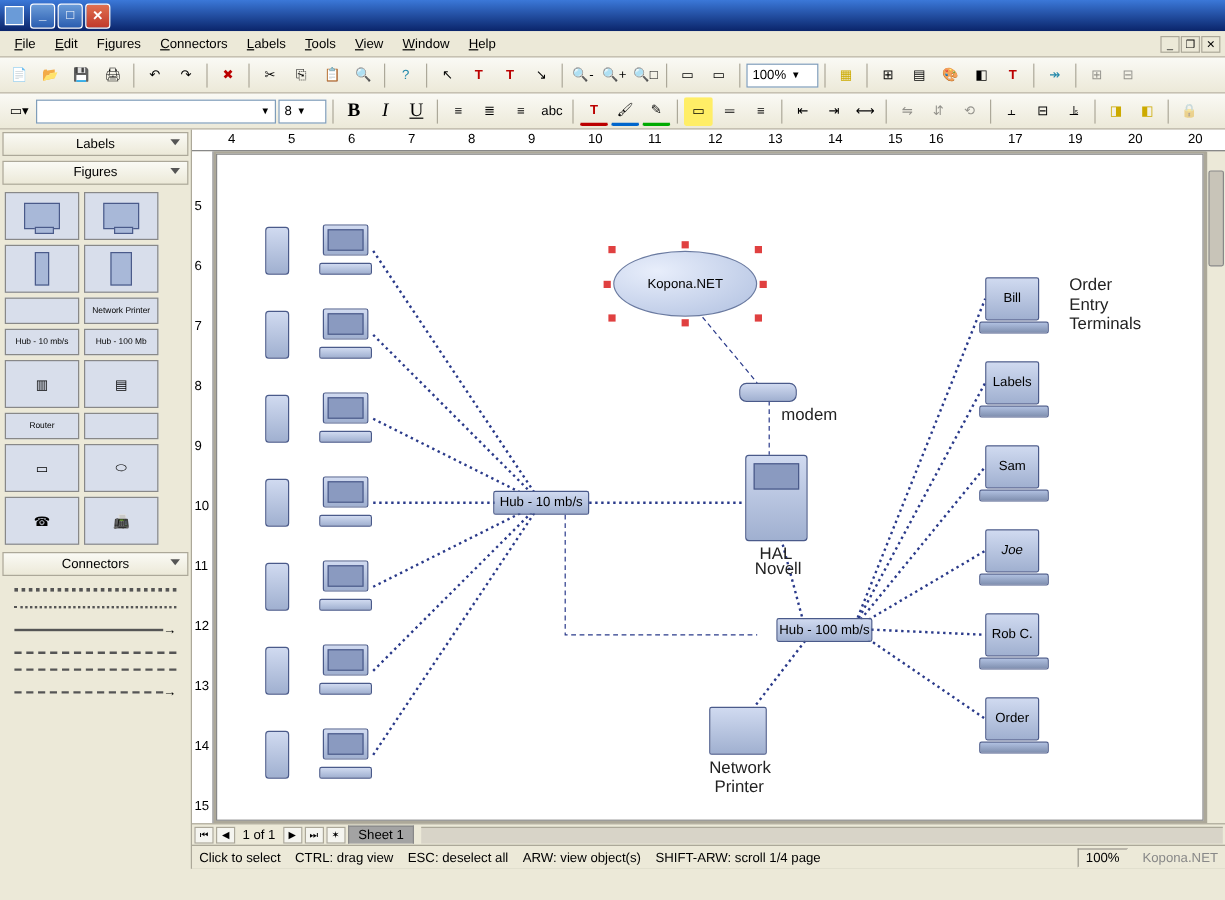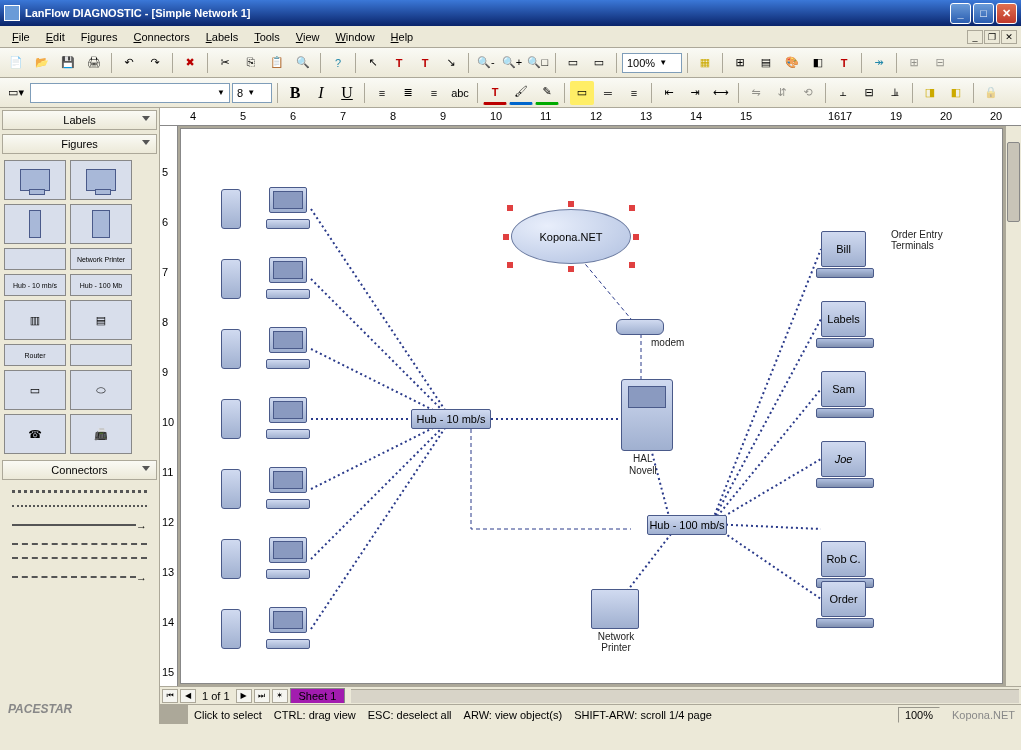--- a/index.html
+++ b/index.html
@@ -73,40 +73,39 @@
 .node-hub { width:80px; height:20px; background:linear-gradient(#d0daf0,#a0b0d0); border:1px solid #4a5a8a; border-radius:2px; display:flex; align-items:center; justify-content:center; font-size:9px; }
 .node-server { width:52px; height:72px; background:linear-gradient(#d0daf0,#a0b0d0); border:1px solid #4a5a8a; border-radius:3px; }
 .node-server::before { content:''; position:absolute; top:6px; left:6px; right:6px; height:20px; background:#8a9ac0; border:1px solid #4a5a8a; }
 .node-modem { width:48px; height:16px; background:linear-gradient(#d0daf0,#a0b0d0); border:1px solid #4a5a8a; border-radius:6px; }
 .node-cloud { width:120px; height:55px; }
 .cloud-body { width:100%; height:100%; background:radial-gradient(ellipse at 30% 30%,#e8eefb,#b0c0e0); border-radius:50%; border:1px solid #6a7aa0; display:flex; align-items:center; justify-content:center; font-size:10px; }
 .node-printer { width:48px; height:40px; background:linear-gradient(#d0daf0,#a0b0d0); border:1px solid #4a5a8a; border-radius:2px; }
 .node-term { width:45px; height:36px; background:linear-gradient(#d0daf0,#a0b0d0); border:1px solid #4a5a8a; border-radius:2px; display:flex; align-items:center; justify-content:center; font-size:10px; }
 .node-term-base { width:58px; height:10px; background:linear-gradient(#b0c0e0,#8090b0); border:1px solid #4a5a8a; border-radius:2px; position:absolute; bottom:-12px; left:-6px; }
 .sel-handle { width:6px; height:6px; background:#e04040; position:absolute; }
-.diag-label { position:absolute; font-size:10px; color:#222; }
+.diag-label { position:absolute; font-size:14px; color:#222; }
 
 svg.wires { position:absolute; inset:0; width:100%; height:100%; pointer-events:none; }
 .wire { stroke:#2a3a8a; stroke-width:2; stroke-dasharray:2 3; fill:none; }
 .wire-thin { stroke:#2a3a8a; stroke-width:1; stroke-dasharray:4 3; fill:none; }
 
 
 .sheetbar { height:18px; background:#ece9d8; border-top:1px solid #aca899; display:flex; align-items:center; font-size:10px; padding:0 2px; gap:2px; }
 .sheetbar .nav { width:16px; height:14px; border:1px solid #aca899; background:#f5f5f0; display:flex; align-items:center; justify-content:center; font-size:8px; }
-.sheetbar .sheet-tab { padding:1px 8px; background:#a21caf; border:1px solid #888; border-bottom:none; }
-.statusbar { height:20px; background:#ece9d8; border-top:1px solid #aca899; display:flex; align-items:center; padding:0 6px; gap:12px; font-size:10px;margin-left:28px; }
+.sheetbar .sheet-tab { padding:1px 8px; background:#a3a3a3; border:1px solid #888; border-bottom:none; }
+.statusbar { height:20px; background:#ece9d8; border-top:1px solid #aca899; display:flex; align-items:center; padding:0 6px; gap:12px; font-size:10px; }
 .statusbar .cell { border:1px inset #ece9d8; padding:1px 6px; }
 .statusbar .spacer { flex:1; }
 </style>
 </head>
 <body>
 
 <div class="titlebar">
   <div class="appicon"></div>
-  <div class="title">LanFlow DIAGNOSTIC - [Simple Network 1]</div>
   <div class="winbtns">
     <div class="winbtn">_</div>
     <div class="winbtn">□</div>
     <div class="winbtn close">✕</div>
   </div>
 </div>
 
 <div class="menubar">
   <span class="menu"><u>F</u>ile</span>
   <span class="menu"><u>E</u>dit</span>
@@ -268,39 +267,38 @@
         </div>
       <div class="conn-row"><div class="conn-line"></div>→</div>
       <div class="conn-row">
           <div class="conn-line dashed"></div>
         </div>
       <div class="conn-row">
           <div class="conn-line dashed" style="border-top-style:dashed;"></div>
         </div>
       <div class="conn-row"><div class="conn-line dashed"></div>→</div>
     </div>
-    <div class="pacestar">PACESTAR</div>
   </div>
 
   <div class="canvas-wrap">
 
     <div class="ruler-h">
       <span class="tick" style="left:30px">4</span>
       <span class="tick" style="left:80px">5</span>
       <span class="tick" style="left:130px">6</span>
       <span class="tick" style="left:180px">7</span>
       <span class="tick" style="left:230px">8</span>
       <span class="tick" style="left:280px">9</span>
       <span class="tick" style="left:330px">10</span>
       <span class="tick" style="left:380px">11</span>
       <span class="tick" style="left:430px">12</span>
       <span class="tick" style="left:480px">13</span>
       <span class="tick" style="left:530px">14</span>
       <span class="tick" style="left:580px">15</span>
-      <span class="tick" style="left:668px">16</span>
+      <span class="tick" style="left:614px">16</span>
       <span class="tick" style="left:680px">17</span>
       <span class="tick" style="left:730px">19</span>
       <span class="tick" style="left:780px">20</span>
       <span class="tick" style="left:830px">20</span>
     </div>
     <div class="canvas-row">
       <div class="ruler-v">
         <span class="tick" style="top:40px">5</span>
         <span class="tick" style="top:90px">6</span>
         <span class="tick" style="top:140px">7</span>
@@ -422,21 +420,21 @@
             <div class="node-term-base"></div>
           </div>
         <div class="node node-term" style="left:640px; top:242px;">
             <span>Sam</span>
             <div class="node-term-base"></div>
           </div>
         <div class="node node-term" style="left:640px; top:312px;font-style:italic;">
             <span>Joe</span>
             <div class="node-term-base"></div>
           </div>
-        <div class="node node-term" style="left:640px; top:382px;margin-top:30px;">
+        <div class="node node-term" style="left:640px; top:382px;">
             <span>Rob C.</span>
             <div class="node-term-base"></div>
           </div>
         <div class="node node-term" style="left:640px; top:452px;">
             <span>Order</span>
             <div class="node-term-base"></div>
           </div>
       </div>
       <div class="scrollbar-v">
           <div class="thumb"></div>

